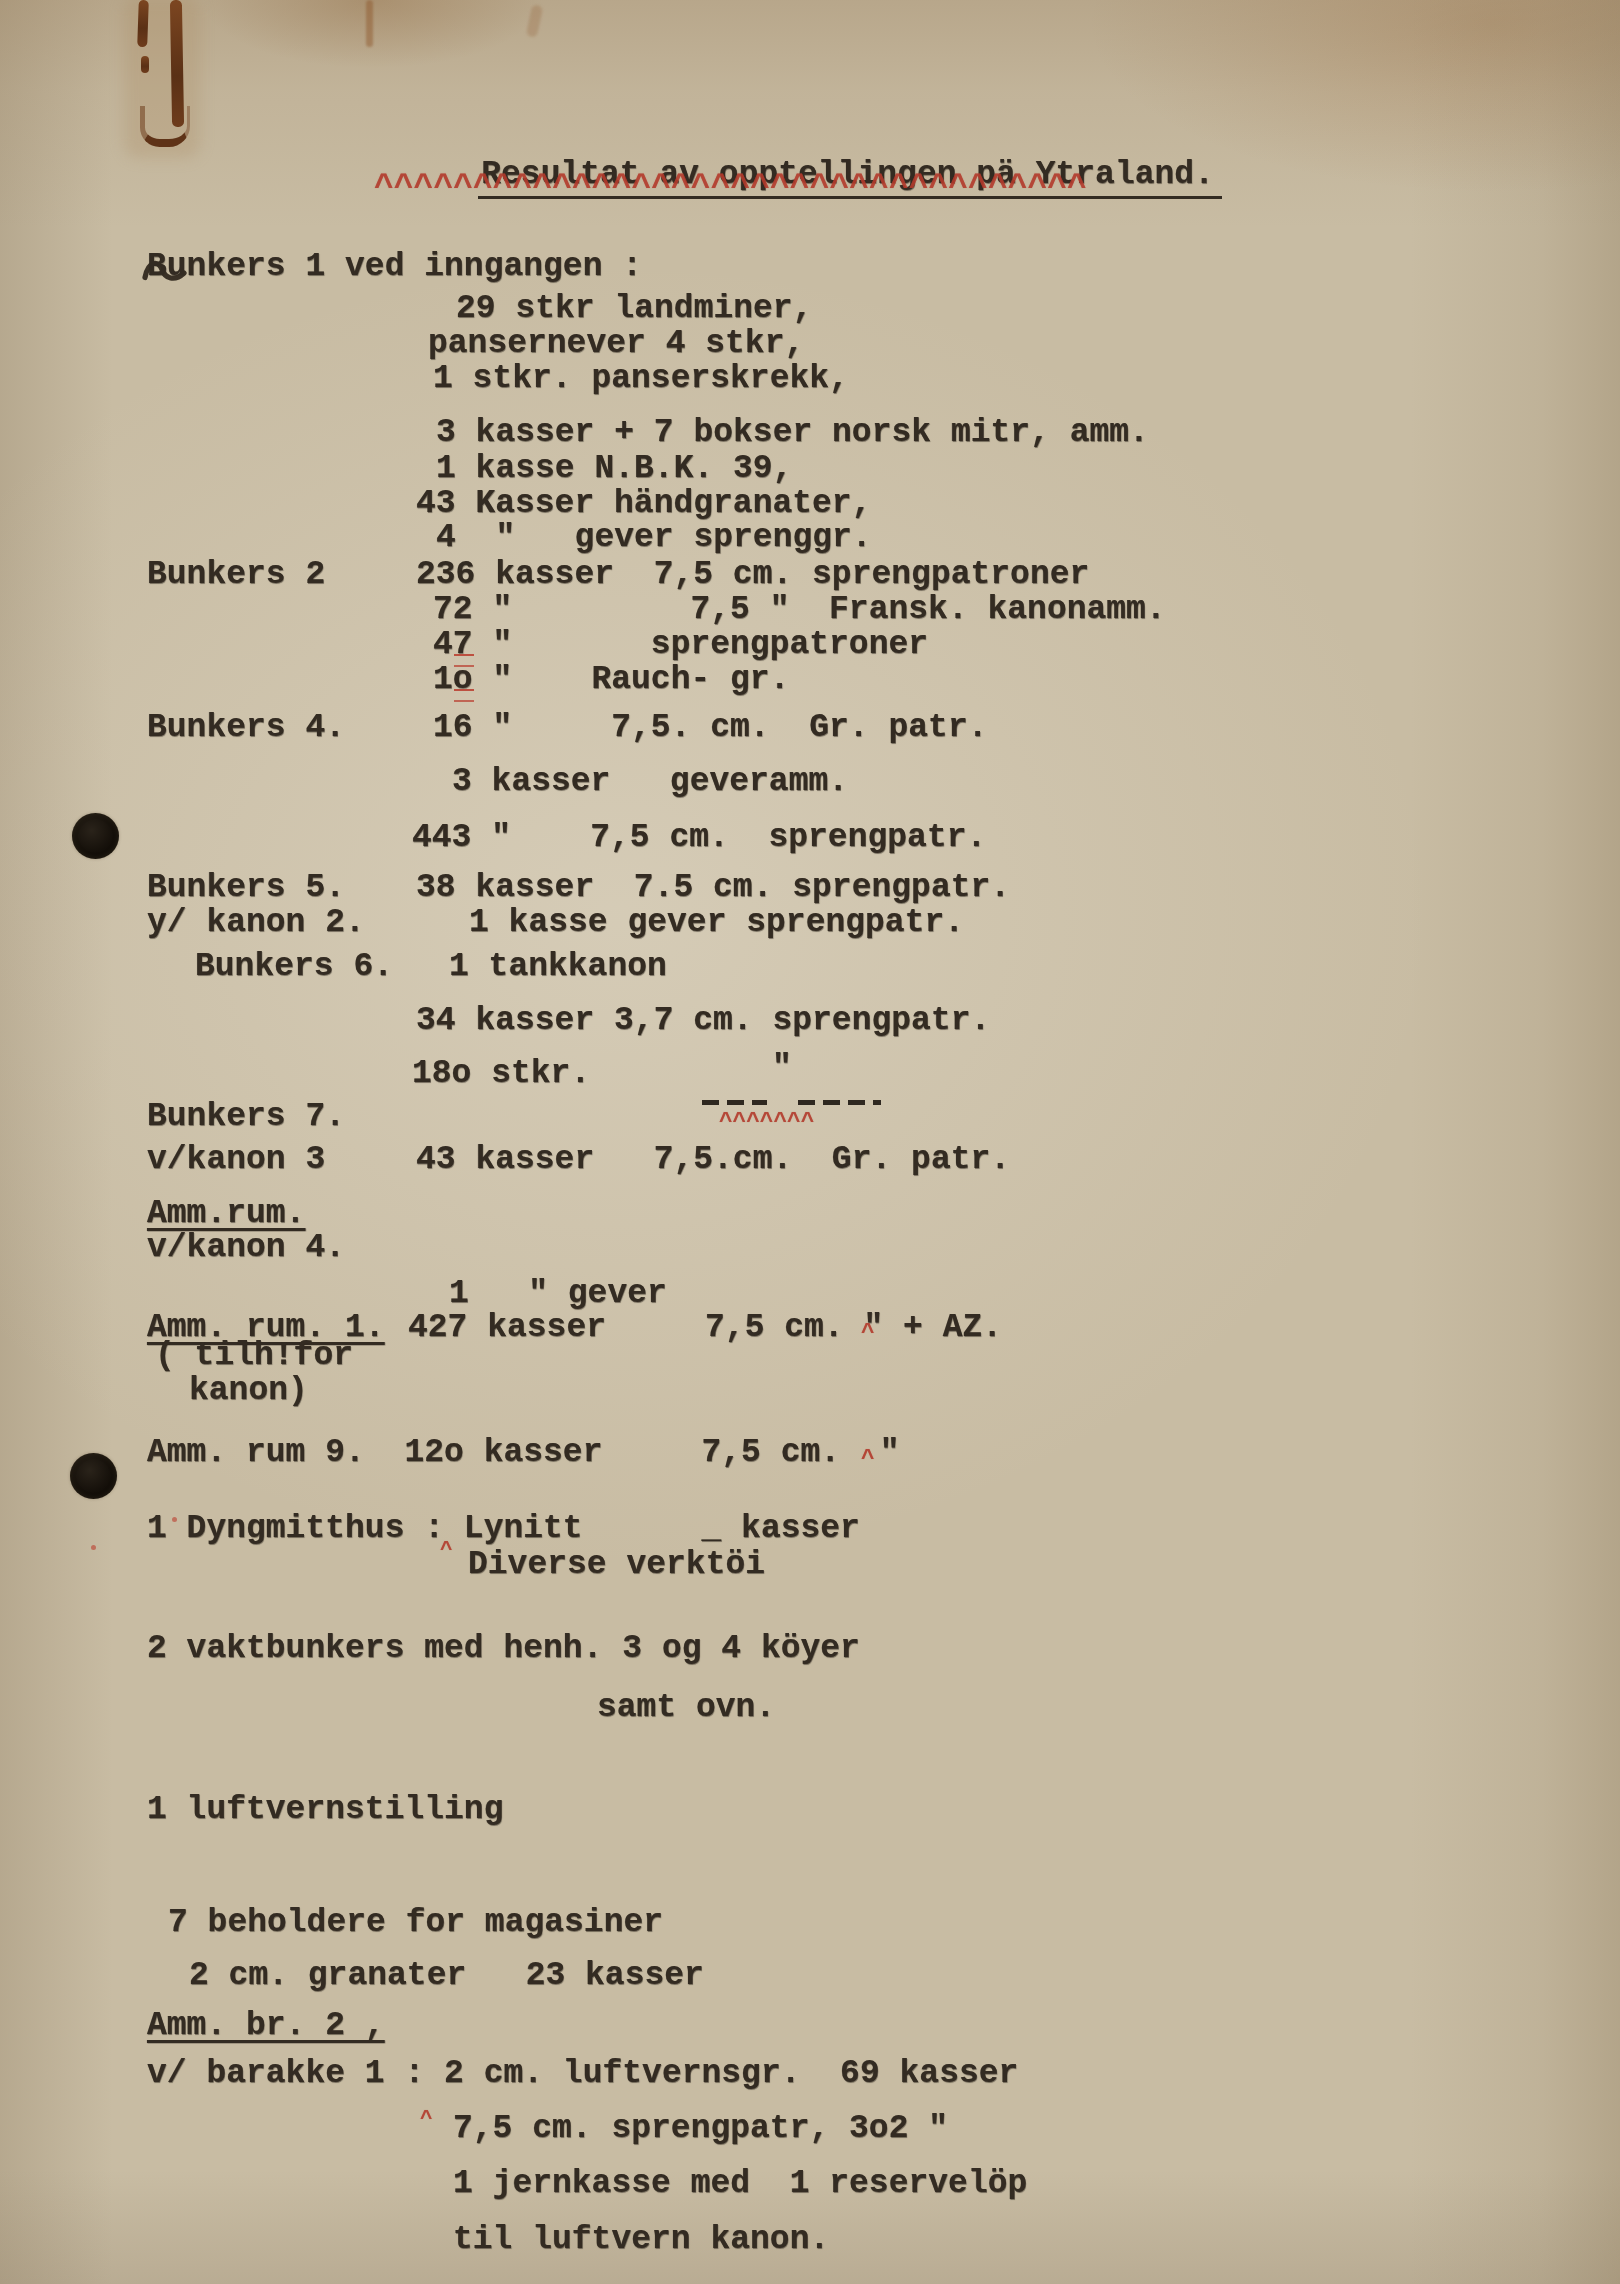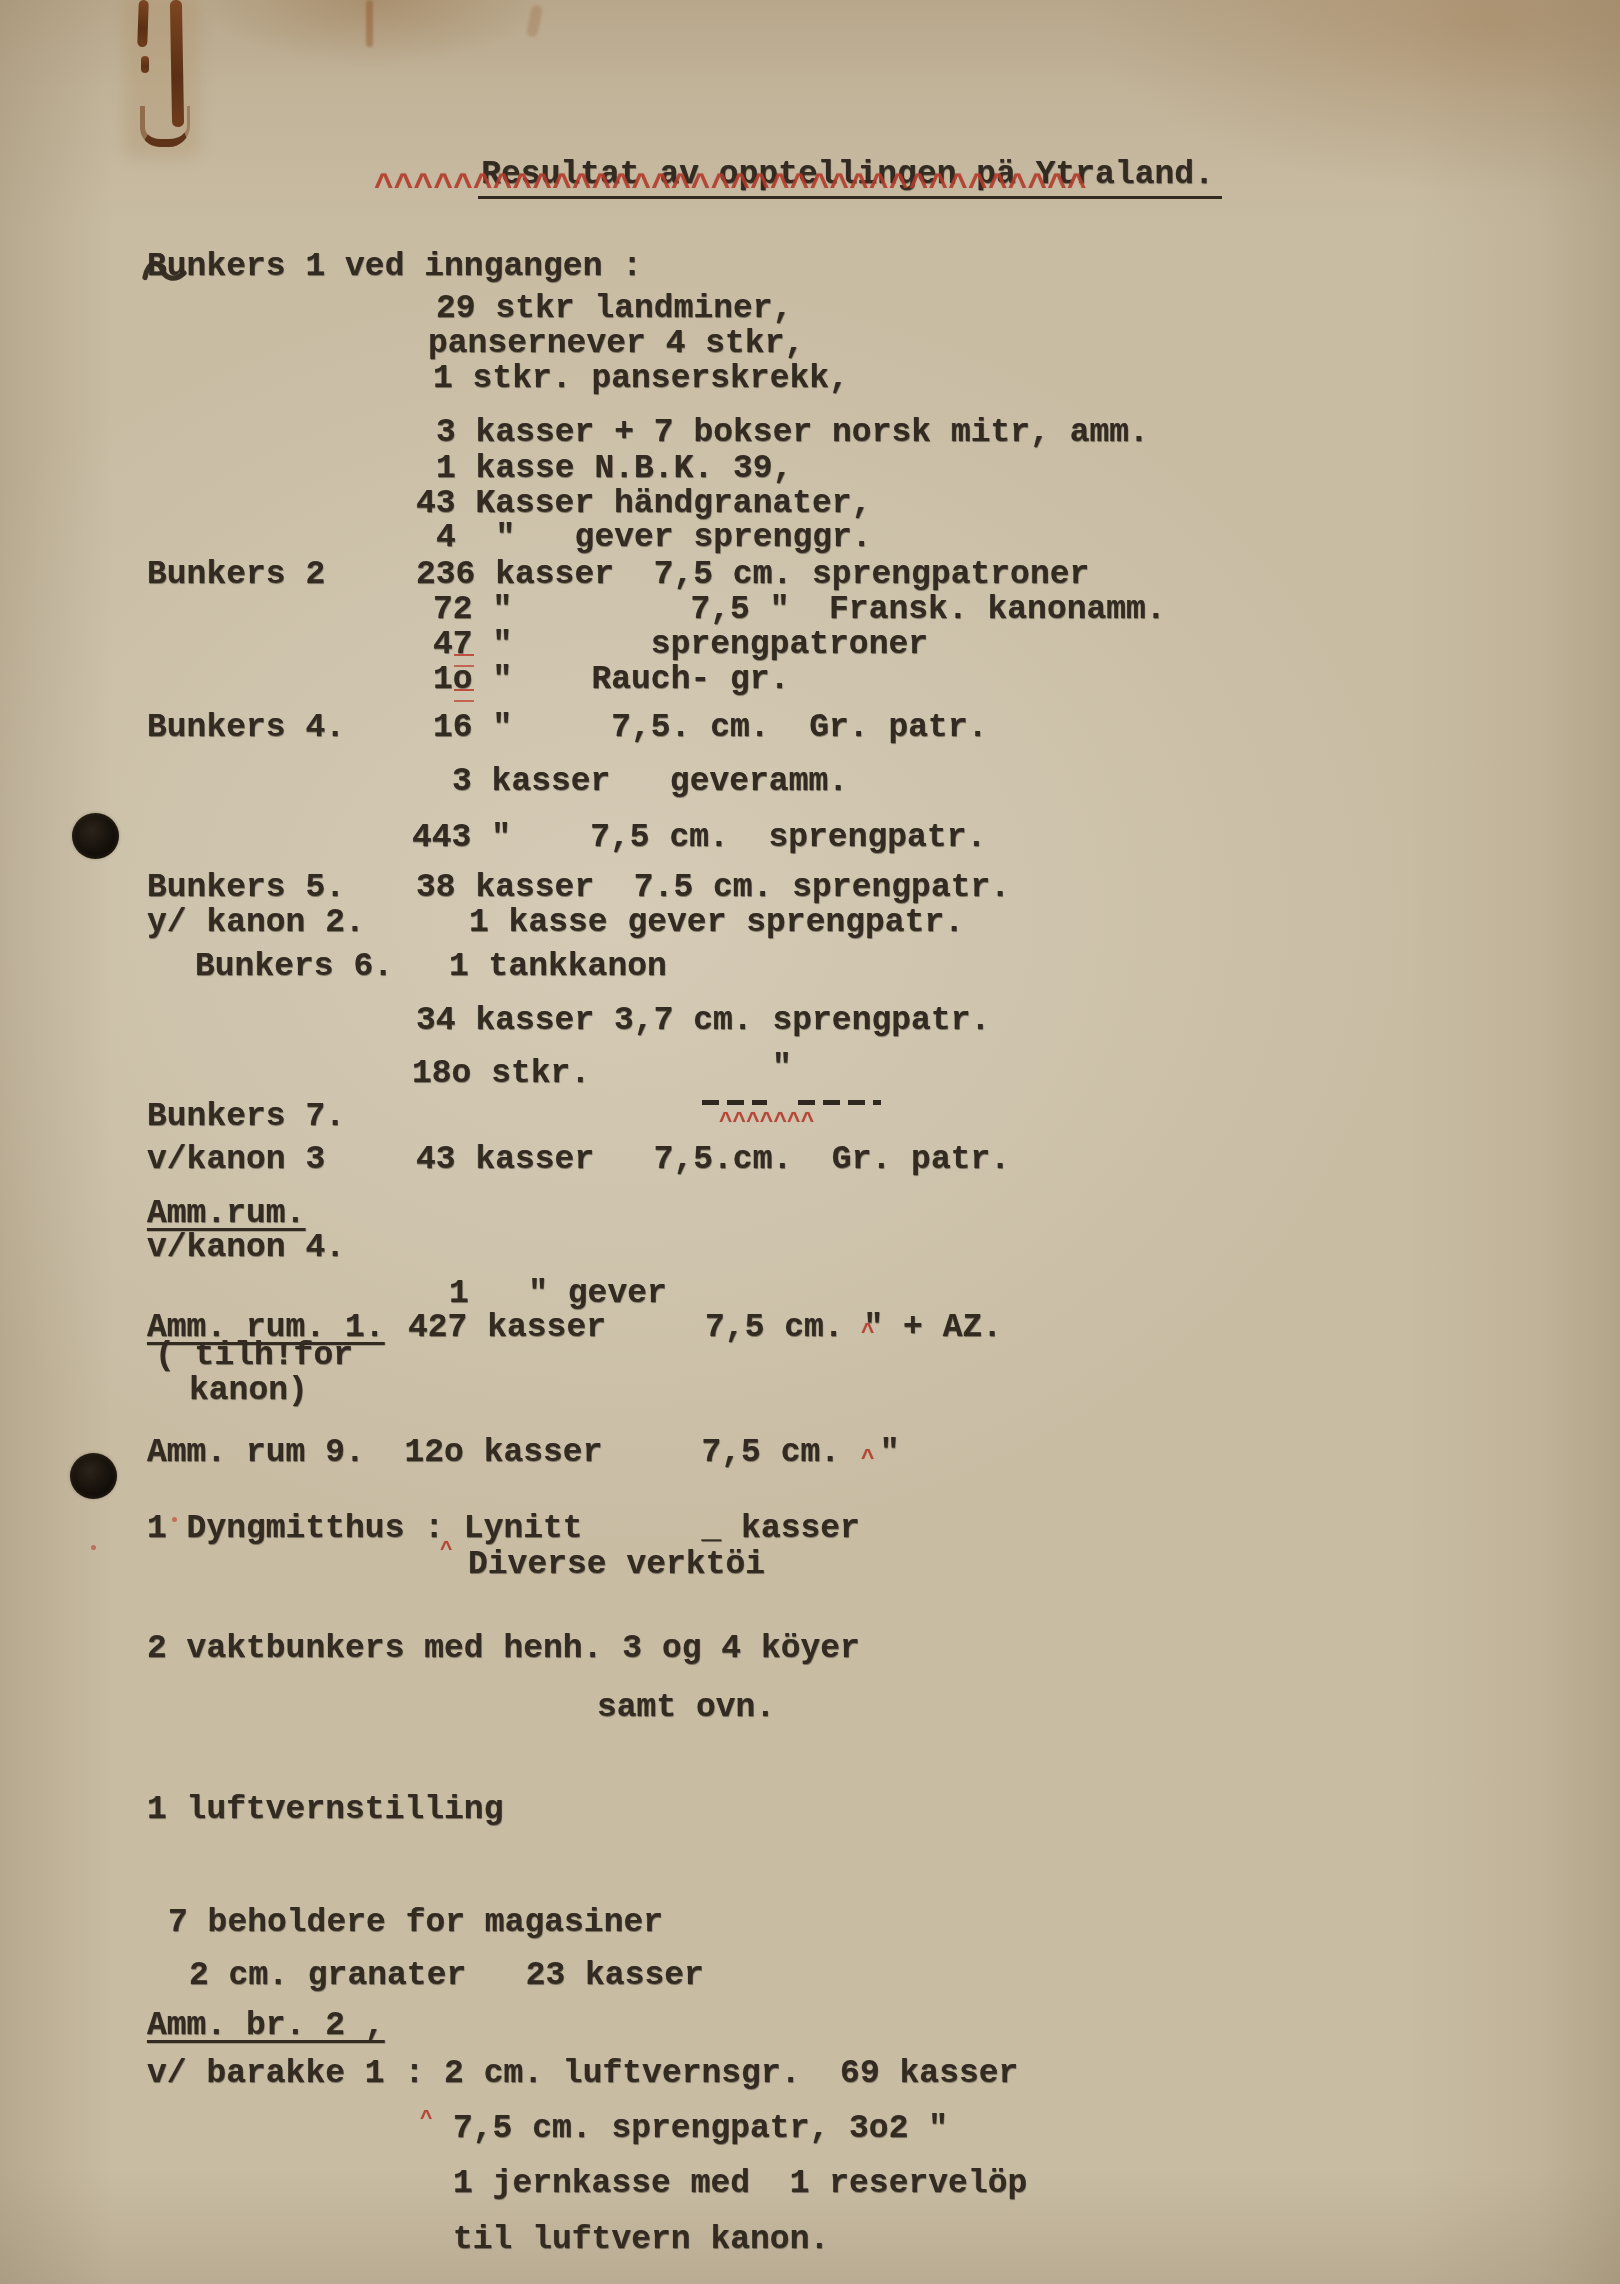--- a/index.html
+++ b/index.html
@@ -75,21 +75,21 @@
   <div class="hole" style="left:70px;top:1453px;"></div>
 
   <div style="position:absolute;left:366px;top:0;width:6.8px;height:47px;background:rgba(140,85,40,.45);border-radius:3.8px;filter:blur(0.8px);"></div>
   <div style="position:absolute;left:529px;top:4.5px;width:11.3px;height:32px;background:rgba(150,100,60,.30);border-radius:6px;transform:rotate(12deg);filter:blur(1.5px);"></div>
 
   <div class="line" style="left:399px;top:122px;">
     <span class="title-line">Resultat av opptellingen pä Ytraland.</span>
   </div>
 
 <div class="line" style="left: 147px; top: 249px;">Bunkers 1 ved inngangen :</div>
-    <div class="line" style="left: 436px; top: 291px; font-family: Liberation Mono, monospace;">29 stkr landminer,</div>
+    <div class="line" style="left: 456px; top: 291px; font-family: Liberation Mono, monospace;">29 stkr landminer,</div>
     <div class="line" style="left: 428px; top: 326px;">pansernever 4 stkr,</div>
     <div class="line" style="left: 433px; top: 361px;">1 stkr. panserskrekk,</div>
     <div class="line" style="left: 436px; top: 415px;">3 kasser + 7 bokser norsk mitr, amm.</div>
     <div class="line" style="left: 436px; top: 451px;">1 kasse N.B.K. 39,</div>
     <div class="line" style="left: 416px; top: 486px;">43 Kasser händgranater,</div>
     <div class="line" style="left: 436px; top: 520px;">4  "   gever sprenggr.</div>
     <div class="line" style="left: 147px; top: 557px;">Bunkers 2</div>
     <div class="line" style="left: 416px; top: 557px;">236 kasser  7,5 cm. sprengpatroner</div>
     <div class="line" style="left: 433px; top: 592px;">72 "         7,5 "  Fransk. kanonamm.</div>
     <div class="line" style="left: 433px; top: 627px;">47 "       sprengpatroner</div>

